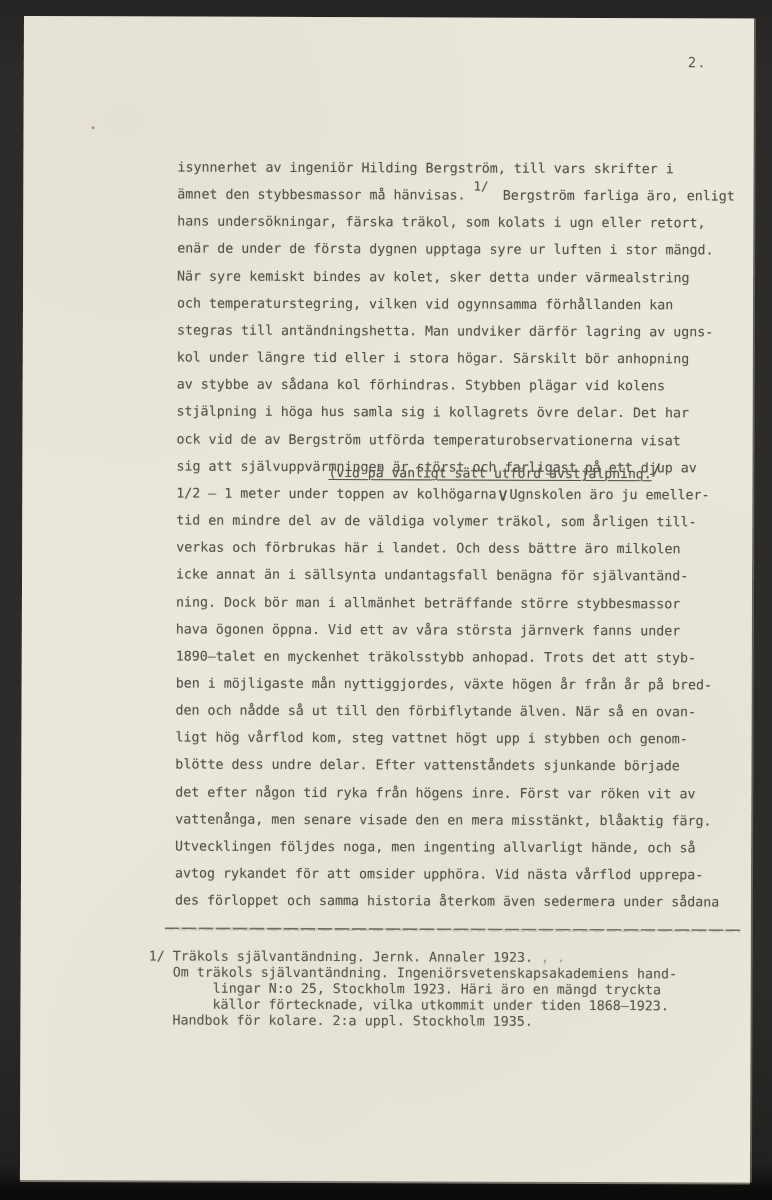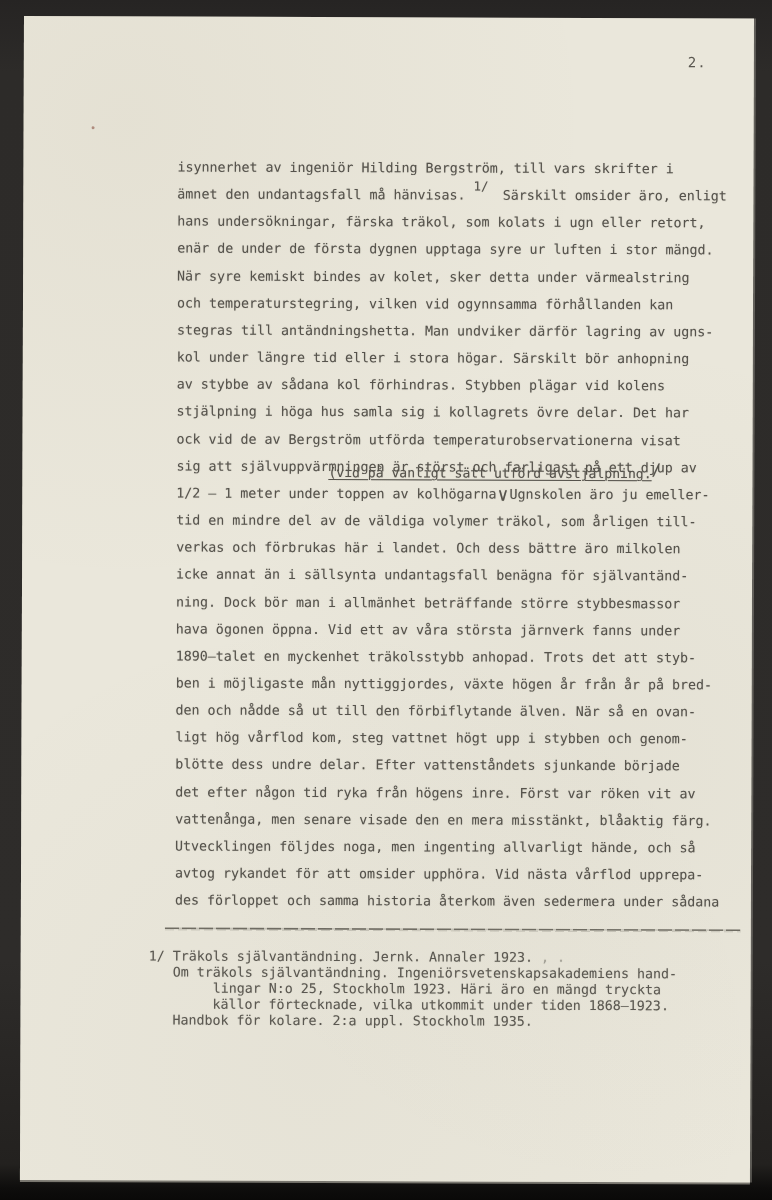--- a/index.html
+++ b/index.html
@@ -101,21 +101,21 @@
   }
 </style>
 </head>
 <body>
 
 <div class="paper">
   <div class="speck"></div>
   <div class="page-number">2.</div>
   <div class="body-text" id="body-lines">
       <div class="line">isynnerhet av ingeniör Hilding Bergström, till vars skrifter i</div>
-      <div class="line"><span>ämnet den undantagsfall må hänvisas.</span><span class="supref">1/</span><span> Särskilt omsider äro, enligt</span></div>
+      <div class="line"><span>ämnet den stybbesmassor må hänvisas.</span><span class="supref">1/</span><span> Bergström farliga äro, enligt</span></div>
       <div class="line">hans undersökningar, färska träkol, som kolats i ugn eller retort,</div>
       <div class="line">enär de under de första dygnen upptaga syre ur luften i stor mängd.</div>
       <div class="line">När syre kemiskt bindes av kolet, sker detta under värmealstring</div>
       <div class="line">och temperaturstegring, vilken vid ogynnsamma förhållanden kan</div>
       <div class="line">stegras till antändningshetta. Man undviker därför lagring av ugns-</div>
       <div class="line">kol under längre tid eller i stora högar. Särskilt bör anhopning</div>
       <div class="line">av stybbe av sådana kol förhindras. Stybben plägar vid kolens</div>
       <div class="line">stjälpning i höga hus samla sig i kollagrets övre delar. Det har</div>
       <div class="line">ock vid de av Bergström utförda temperaturobservationerna visat</div>
       <div class="line">sig att självuppvärmningen är störst och farligast på ett djup av</div>

